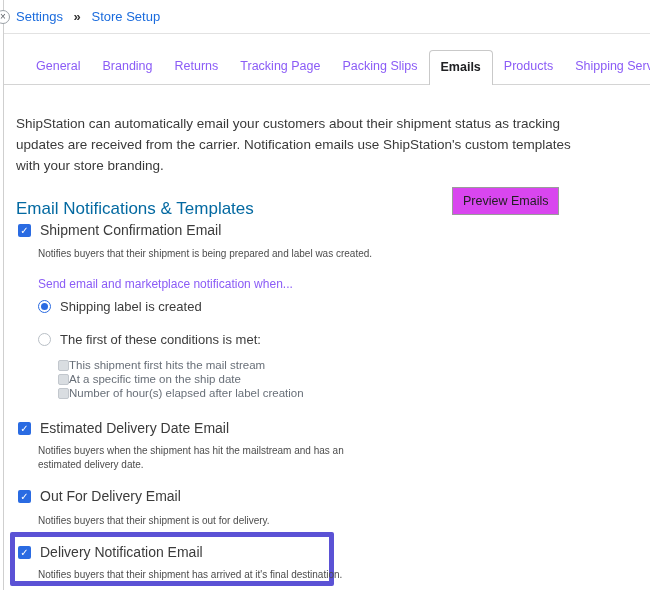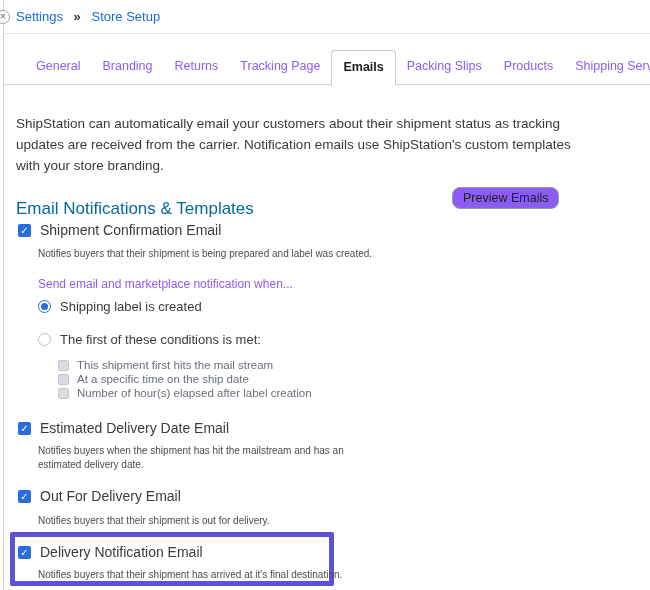--- a/index.html
+++ b/index.html
@@ -21,43 +21,43 @@
   .tabs { position:absolute; left:4px; right:0; top:50px; height:35px; display:flex;
     align-items:stretch; border-bottom:1px solid #d4d4d4; padding-left:21px; box-sizing:border-box; }
   .tab { padding:0 11px; font-size:12.5px; color:#8b5cf6; line-height:33px; white-space:nowrap; cursor:pointer; }
   .tab.active { background:#fff; border:1px solid #c9c9c9; border-bottom:none;
     border-radius:4px 4px 0 0; font-weight:700; color:#202124; margin-bottom:-1px; position:relative; z-index:2; }
 
   .intro { position:absolute; left:16px; top:99px; width:562px; font-size:13.5px;
     line-height:21px; color:#3a3a3a; }
 
   .section-title { position:absolute; left:16px; top:188px; font-size:17px; font-weight:400; color:#0369a1; }
-  .preview-btn { position:absolute; left:452px; top:187px; height:22px; padding:0 10px;
-    font-size:12.5px; color:#1f1f1f; background:#8b5cf6; border:1px solid #9b9b9b;
-    border-radius:8px; cursor:pointer; font-family:"Liberation Sans", sans-serif; }
+  .preview-btn { position:absolute; left:452px; top:187px; height:28px; padding:0 10px;
+    font-size:12.5px; color:#1f1f1f; background:#d946ef; border:1px solid #9b9b9b;
+    border-radius:0; cursor:pointer; font-family:"Liberation Sans", sans-serif; }
 
   .chk-row { position:absolute; left:18px; display:flex; align-items:center; gap:9px; }
   .chk { width:13px; height:13px; border-radius:2px; background:#2a6be2; color:#fff;
     font-size:10px; line-height:13px; text-align:center; flex:0 0 auto; }
   .chk-label { font-size:14px; color:#3b3b3b; white-space:nowrap; }
 
   .note { position:absolute; left:38px; font-size:10px; color:#4c4c4c; line-height:14px; }
 
   .send-when { position:absolute; left:38px; top:277px; font-size:12px; color:#8b5cf6; }
 
   .radio-row { position:absolute; left:38px; display:flex; align-items:center; gap:9px; }
   .radio { width:13px; height:13px; border-radius:50%; box-sizing:border-box; flex:0 0 auto;
     display:flex; align-items:center; justify-content:center; }
   .radio.selected { border:1px solid #2a6be2; background:#fff; }
   .radio-dot { width:7px; height:7px; border-radius:50%; background:#2a6be2; }
   .radio.unselected { border:1.5px solid #b9bfc6; background:#fff; }
   .radio-label { font-size:13px; color:#3b3b3b; white-space:nowrap; }
 
   .sub-conditions { position:absolute; left:58px; top:358px; display:flex; flex-direction:column; }
-  .subchk-row { display:flex; align-items:center; gap:8px; height:14px; }
+  .subchk-row { display:flex; align-items:center; gap:0; height:14px; }
   .subchk { width:11px; height:11px; background:#d9dde1; border:1px solid #c2c7cd;
     border-radius:2px; box-sizing:border-box; flex:0 0 auto; }
   .subchk-label { font-size:11.5px; color:#686f78; white-space:nowrap; }
 
   .highlight-box { position:absolute; left:10px; top:532px; width:324px; height:54px;
     border:5px solid #5b52d5; border-radius:2px; box-sizing:border-box; background:transparent; }
 </style>
 </head>
 <body>
 
@@ -72,22 +72,22 @@
     <span class="crumb">Store Setup</span>
   </div>
 
   <div class="divider"></div>
 
   <div class="tabs">
     <div class="tab">General</div>
     <div class="tab">Branding</div>
     <div class="tab">Returns</div>
     <div class="tab">Tracking Page</div>
+    <div class="tab">Packing Slips</div>
     <div class="tab active">Emails</div>
-    <div class="tab">Packing Slips</div>
     <div class="tab">Products</div>
     <div class="tab">Shipping Services</div>
 
   </div>
 
   <p class="intro">ShipStation can automatically email your customers about their shipment status as tracking updates are received from the carrier. Notification emails use ShipStation's custom templates with your store branding.</p>
 
   <h1 class="section-title">Email Notifications &amp; Templates</h1>
   <button class="preview-btn">Preview Emails</button>
 

